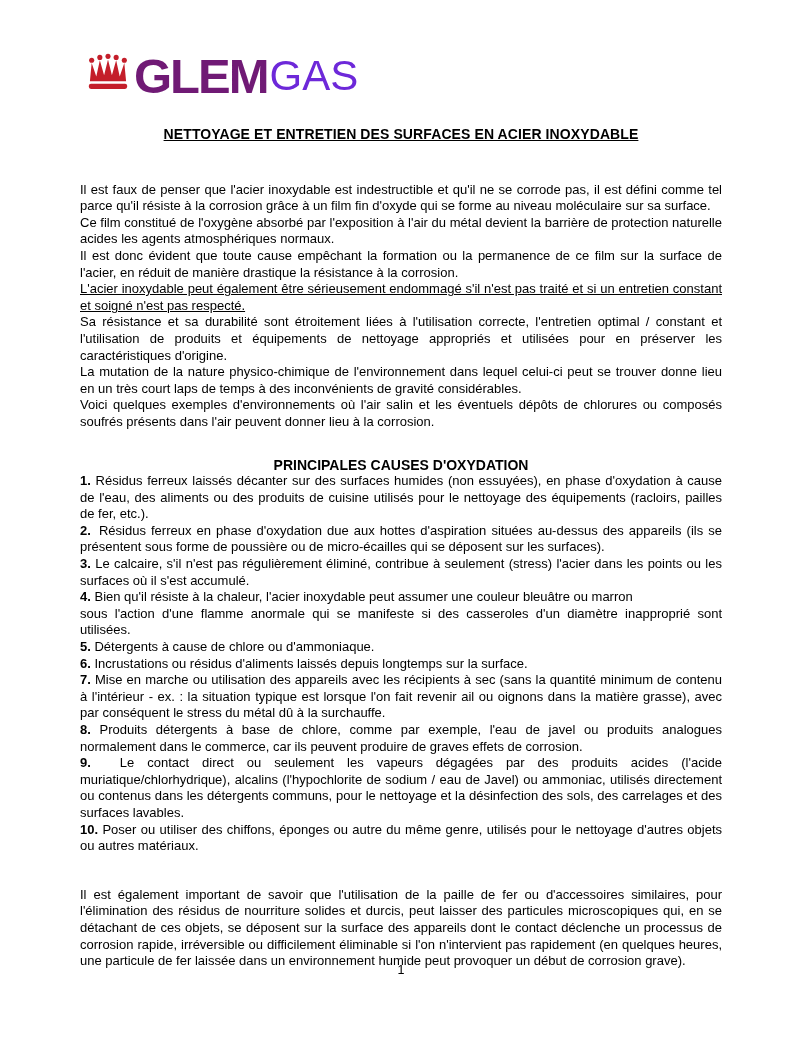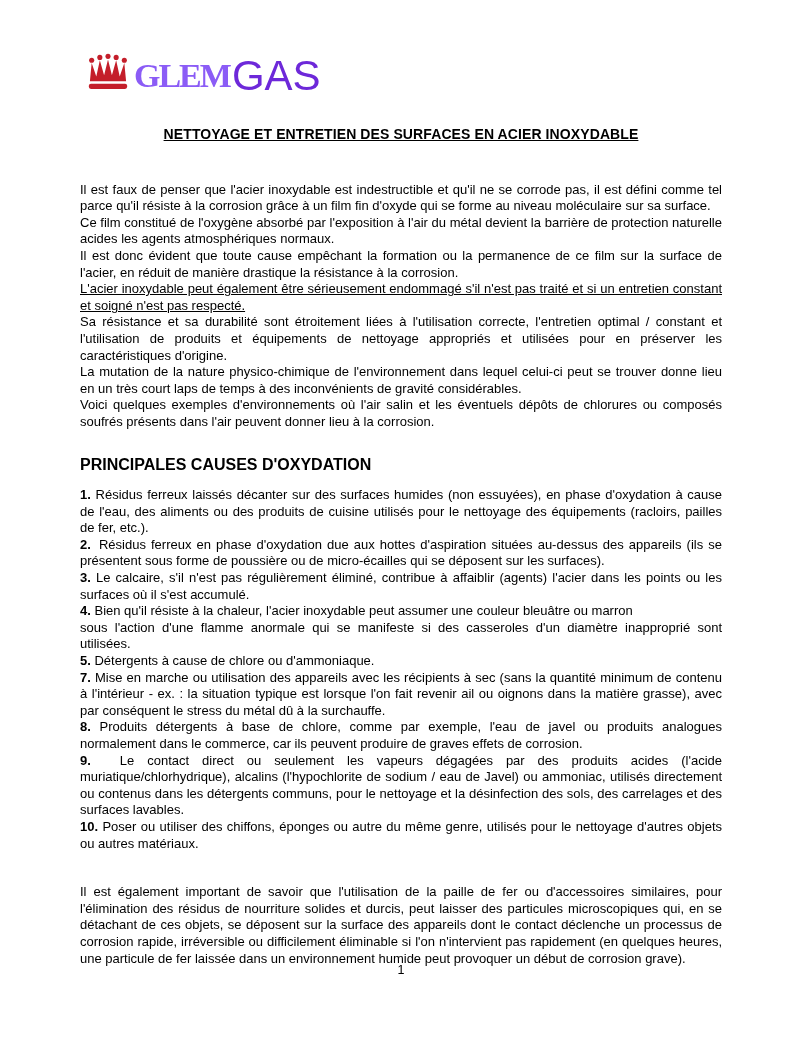--- a/index.html
+++ b/index.html
@@ -19,26 +19,25 @@
   
   .logo {
     display: flex;
     align-items: flex-end;
     height: 40px;
     margin-left: 6px;
   }
   .logo svg { display: block; margin-right: 4px; margin-bottom: 1px; }
   .logo-text { display: flex; align-items: flex-end; }
   .logo-glem {
-    font-size: 34px;
+    font-size: 49px;
     line-height: 36px;
     font-weight: bold;
     letter-spacing: -2px;
-    color: #8b5cf6;
-    font-family: Liberation Serif, serif;
+    color: #701a75;
   }
   .logo-gas {
     font-size: 42px;
     line-height: 36px;
     font-weight: 400;
     letter-spacing: 0px;
     color: #6d28d9;
     margin-left: 2px;
   }
   
@@ -48,24 +47,24 @@
     text-align: center;
     font-size: 14px;
     font-weight: bold;
     text-decoration: underline;
     letter-spacing: 0.1px;
   }
   
   p.body-para { text-align: justify; }
   p.underlined { text-align: justify; text-decoration: underline; }
   .section-heading {
-    font-size: 16px;
+    text-align: center;
+    font-size: 14px;
     font-weight: bold;
     margin-top: 26px;
-    margin-bottom: 14px;
   }
   p.cause { text-align: justify; }
   p.cause b { font-weight: bold; }
   p.cause.gap-sm b { margin-right: 3px; }
   p.cause.gap-lg b { margin-right: 16px; }
   p.closing {
     text-align: justify;
     margin-top: 32px;
   }
   .page-number {
@@ -107,23 +106,24 @@
   <p class="body-para">Il est donc évident que toute cause empêchant la formation ou la permanence de ce film sur la surface de l'acier, en réduit de manière drastique la résistance à la corrosion.</p>
   <p class="underlined">L'acier inoxydable peut également être sérieusement endommagé s'il n'est pas traité et si un entretien constant et soigné n'est pas respecté.</p>
   <p class="body-para">Sa résistance et sa durabilité sont étroitement liées à l'utilisation correcte, l'entretien optimal / constant et l'utilisation de produits et équipements de nettoyage appropriés et utilisées pour en préserver les caractéristiques d'origine.</p>
   <p class="body-para">La mutation de la nature physico-chimique de l'environnement dans lequel celui-ci peut se trouver donne lieu en un très court laps de temps à des inconvénients de gravité considérables.</p>
   <p class="body-para">Voici quelques exemples d'environnements où l'air salin et les éventuels dépôts de chlorures ou composés soufrés présents dans l'air peuvent donner lieu à la corrosion.</p>
 
   <h2 class="section-heading">PRINCIPALES CAUSES D'OXYDATION</h2>
 
   <p class="cause"><b>1.</b> <span>Résidus ferreux laissés décanter sur des surfaces humides (non essuyées), en phase d'oxydation à cause de l'eau, des aliments ou des produits de cuisine utilisés pour le nettoyage des équipements (racloirs, pailles de fer, etc.).</span></p>
   <p class="cause gap-sm"><b>2.</b> <span>Résidus ferreux en phase d'oxydation due aux hottes d'aspiration situées au-dessus des appareils (ils se présentent sous forme de poussière ou de micro-écailles qui se déposent sur les surfaces).</span></p>
-  <p class="cause"><b>3.</b> <span>Le calcaire, s'il n'est pas régulièrement éliminé, contribue à affaiblir (agents) l'acier dans les points ou les surfaces où il s'est accumulé.</span></p>
+  <p class="cause"><b>3.</b> <span>Le calcaire, s'il n'est pas régulièrement éliminé, contribue à seulement (stress) l'acier dans les points ou les surfaces où il s'est accumulé.</span></p>
   <p class="cause"><b>4.</b> <span>Bien qu'il résiste à la chaleur, l'acier inoxydable peut assumer une couleur bleuâtre ou marron</span><br><span>sous l'action d'une flamme anormale qui se manifeste si des casseroles d'un diamètre inapproprié sont utilisées.</span></p>
   <p class="cause"><b>5.</b> <span>Détergents à cause de chlore ou d'ammoniaque.</span></p>
+  <p class="cause"><b>6.</b> <span>Incrustations ou résidus d'aliments laissés depuis longtemps sur la surface.</span></p>
   <p class="cause"><b>7.</b> <span>Mise en marche ou utilisation des appareils avec les récipients à sec (sans la quantité minimum de contenu à l'intérieur - ex. : la situation typique est lorsque l'on fait revenir ail ou oignons dans la matière grasse), avec par conséquent le stress du métal dû à la surchauffe.</span></p>
   <p class="cause"><b>8.</b> <span>Produits détergents à base de chlore, comme par exemple, l'eau de javel ou produits analogues normalement dans le commerce, car ils peuvent produire de graves effets de corrosion.</span></p>
   <p class="cause gap-lg"><b>9.</b> <span>Le contact direct ou seulement les vapeurs dégagées par des produits acides (l'acide muriatique/chlorhydrique), alcalins (l'hypochlorite de sodium / eau de Javel) ou ammoniac, utilisés directement ou contenus dans les détergents communs, pour le nettoyage et la désinfection des sols, des carrelages et des surfaces lavables.</span></p>
   <p class="cause"><b>10.</b> <span>Poser ou utiliser des chiffons, éponges ou autre du même genre, utilisés pour le nettoyage d'autres objets ou autres matériaux.</span></p>
 
   <p class="closing">Il est également important de savoir que l'utilisation de la paille de fer ou d'accessoires similaires, pour l'élimination des résidus de nourriture solides et durcis, peut laisser des particules microscopiques qui, en se détachant de ces objets, se déposent sur la surface des appareils dont le contact déclenche un processus de corrosion rapide, irréversible ou difficilement éliminable si l'on n'intervient pas rapidement (en quelques heures, une particule de fer laissée dans un environnement humide peut provoquer un début de corrosion grave).</p>
 
   <div class="page-number">1</div>
 
 </div>

